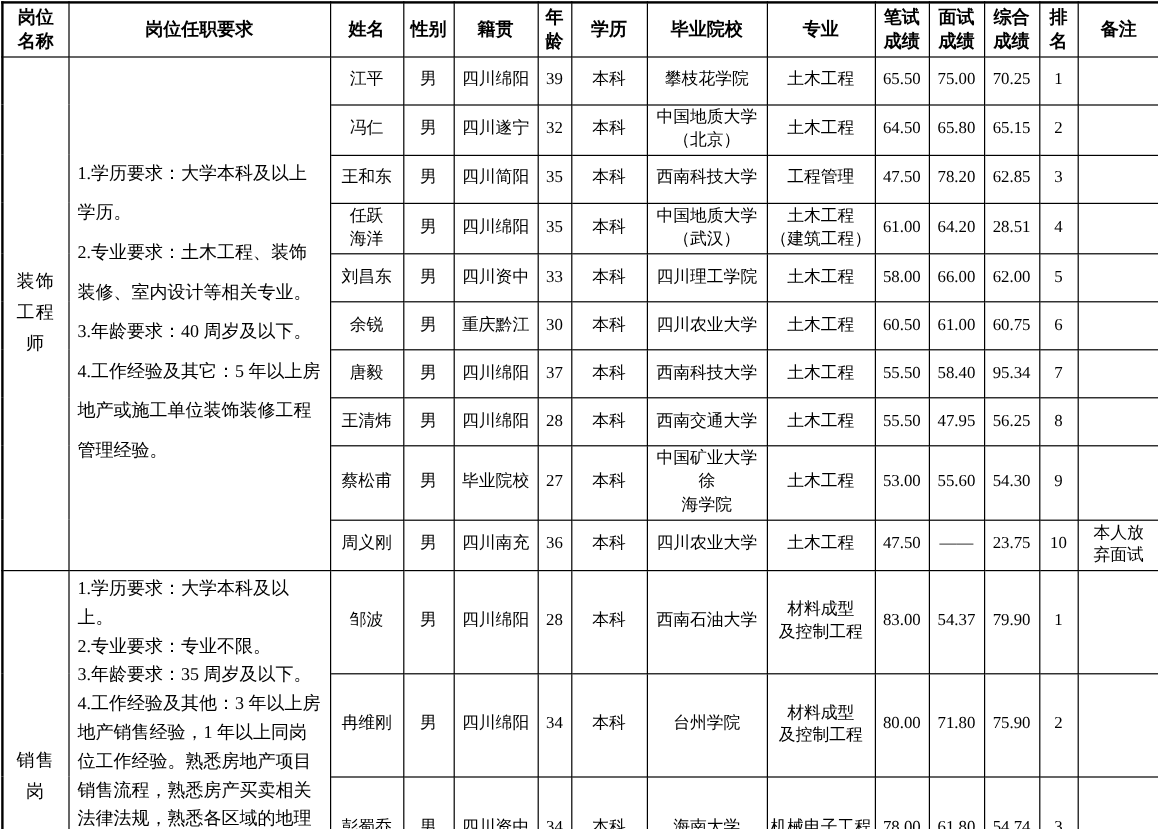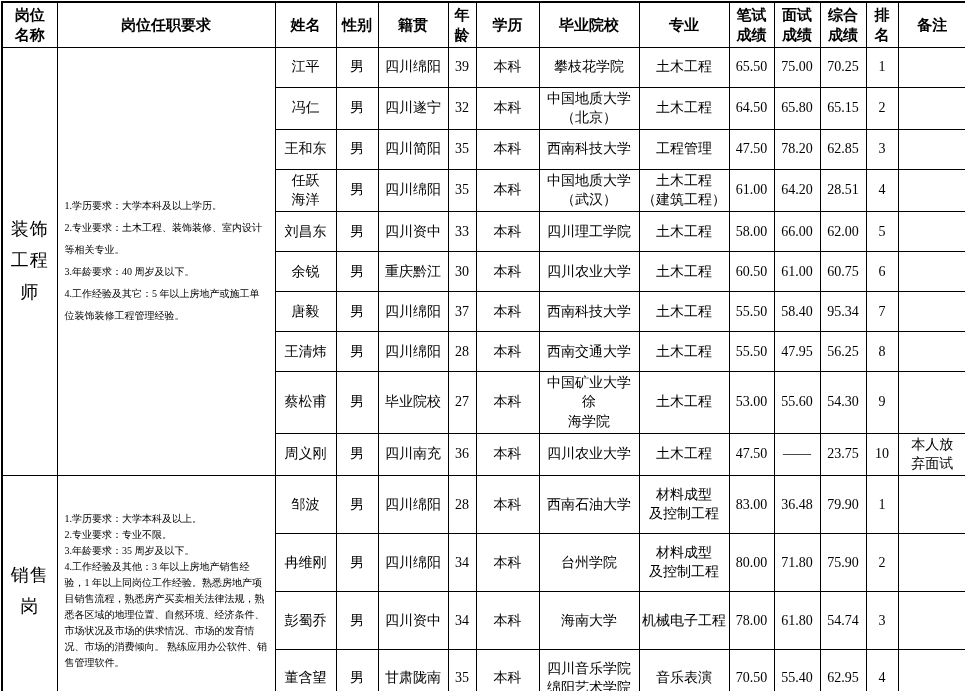--- a/index.html
+++ b/index.html
@@ -33,27 +33,27 @@
   }
   th {
     font-weight: bold;
     font-size: 15px;
     line-height: 1.35;
   }
   thead tr { height: 45px; }
   tr.s0 { height: 40px; }
   tr.s1 { height: 58px; }
   td.pos-cell {
-    font-size: 18px;
+    font-size: 15px;
     line-height: 1.75;
     letter-spacing: 1px;
   }
   td.req-cell {
     text-align: left;
-    font-size: 10px;
+    font-size: 15px;
     padding: 3px 7px;
   }
   td.req0 { line-height: 2.2; }
   td.req1 { line-height: 1.6; }
 </style>
 </head>
 <body>
 
 <table class="results">
   <colgroup>
@@ -259,21 +259,21 @@
 4.工作经验及其他：3 年以上房地产销售经验，1 年以上同岗位工作经验。熟悉房地产项目销售流程，熟悉房产买卖相关法律法规，熟悉各区域的地理位置、自然环境、经济条件、市场状况及市场的供求情况、市场的发育情况、市场的消费倾向。 熟练应用办公软件、销售管理软件。</td>
         <td>邹波</td>
         <td>男</td>
         <td>四川绵阳</td>
         <td>28</td>
         <td>本科</td>
         <td>西南石油大学</td>
         <td>材料成型
 及控制工程</td>
         <td>83.00</td>
-        <td>36.48</td>
+        <td>54.37</td>
         <td>79.90</td>
         <td>1</td>
         <td></td>
       </tr>
       <tr class="s1">
         <td>冉维刚</td>
         <td>男</td>
         <td>四川绵阳</td>
         <td>34</td>
         <td>本科</td>

